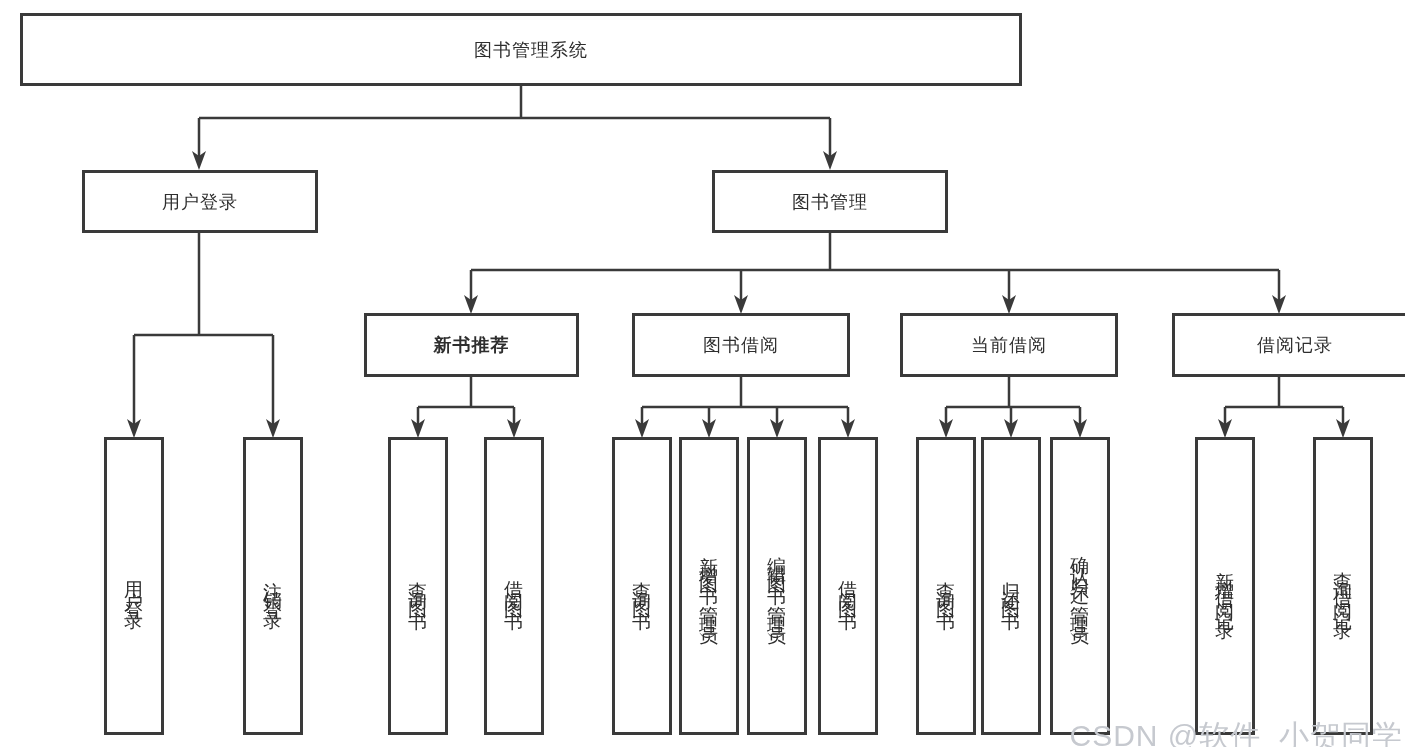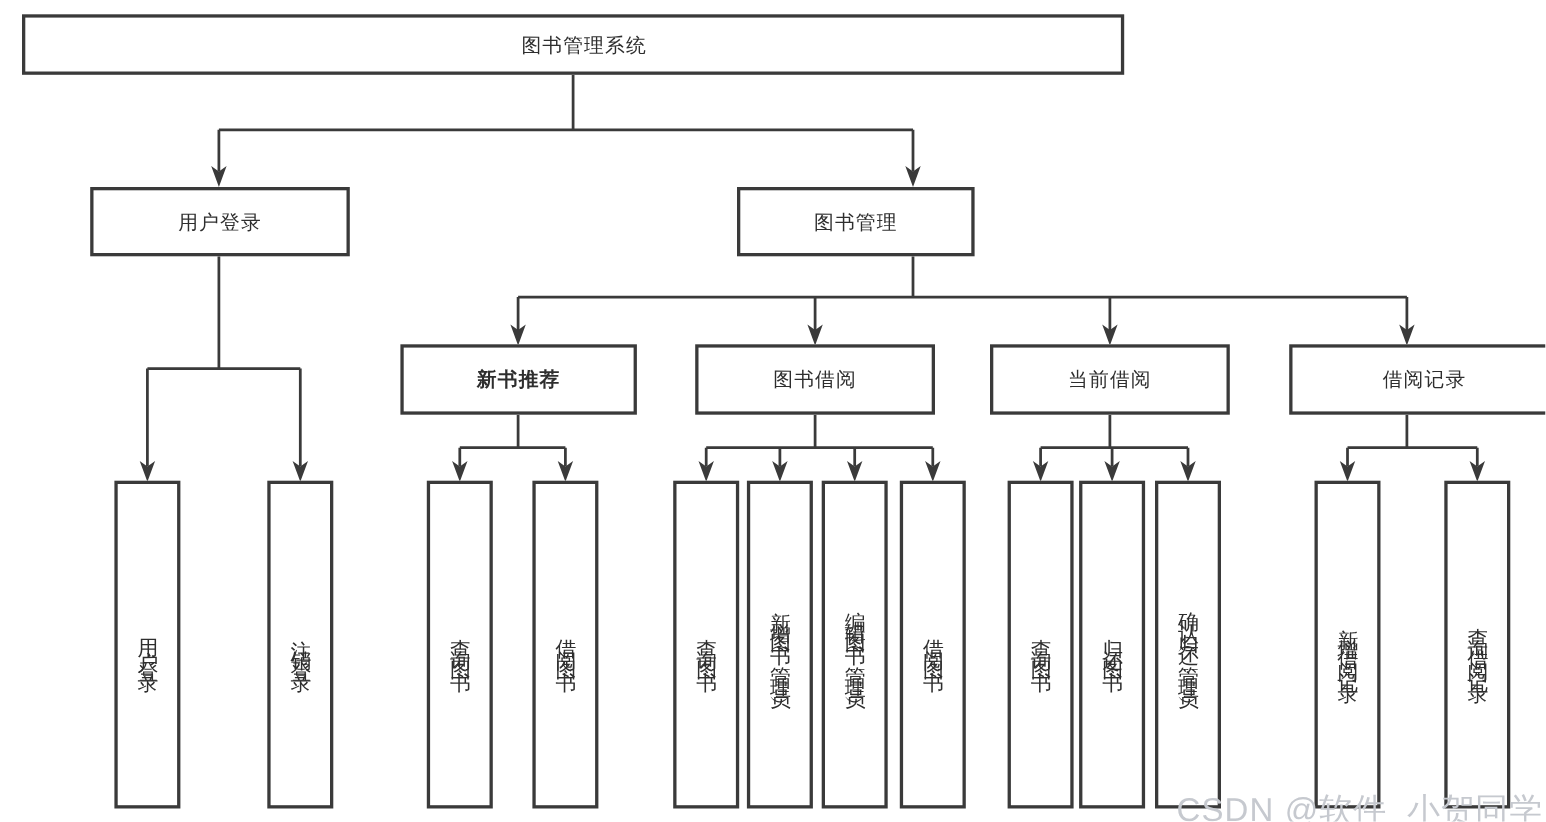--- a/index.html
+++ b/index.html
@@ -103,28 +103,28 @@
       <use href="#dart" x="777" y="438"></use>
       <use href="#dart" x="848" y="438"></use>
       <use href="#dart" x="946" y="438"></use>
       <use href="#dart" x="1011" y="438"></use>
       <use href="#dart" x="1080" y="438"></use>
       <use href="#dart" x="1225" y="438"></use>
       <use href="#dart" x="1343" y="438"></use>
     </g>
   </svg>
 
-  <div class="hbox" style="left:20px; top:13px; width:1002px; height:55px;padding-left:20px;">
+  <div class="hbox" style="left:20px; top:13px; width:1002px; height:73px;padding-left:20px;">
     <span>图书管理系统</span>
   </div>
 
   <div class="hbox" style="left:82px; top:170px; width:236px; height:63px;">
     <span>用户登录</span>
   </div>
-  <div class="hbox" style="left:670px; top:170px; width:216px; height:63px;">
+  <div class="hbox" style="left:712px; top:170px; width:236px; height:63px;">
     <span>图书管理</span>
   </div>
 
   <div class="hbox" style="left:364px; top:313px; width:215px; height:64px;font-weight:bold;">
     <span>新书推荐</span>
   </div>
   <div class="hbox" style="left:900px; top:313px; width:218px; height:64px;">
     <span>当前借阅</span>
   </div>
   <div class="hbox" style="left:632px; top:313px; width:218px; height:64px;">

